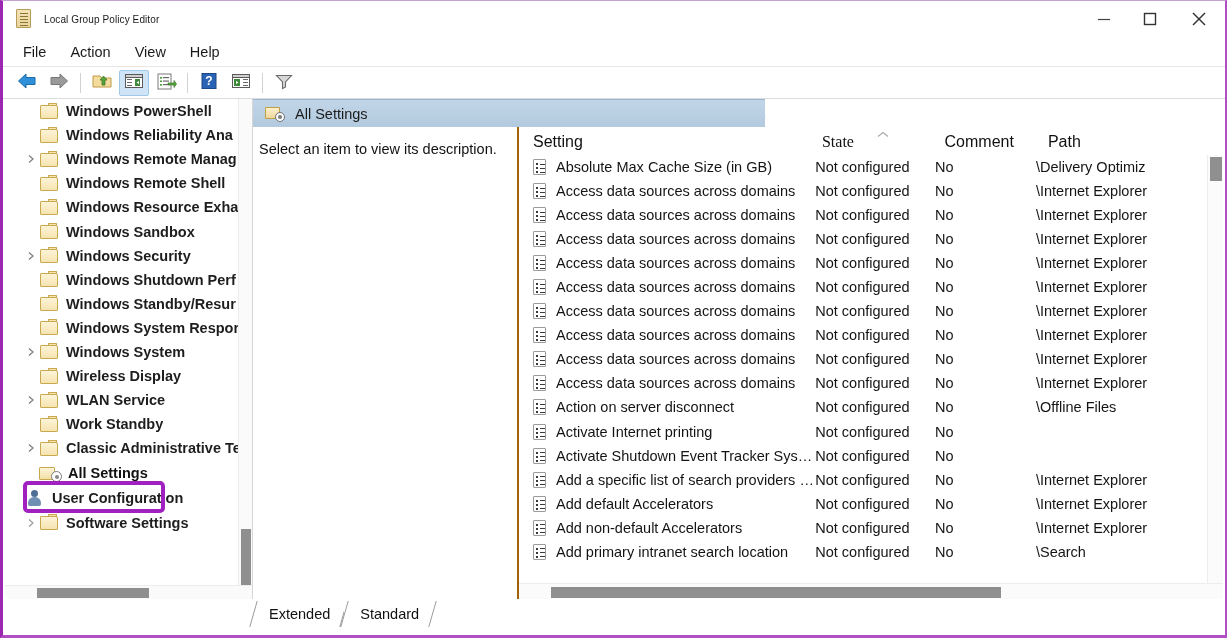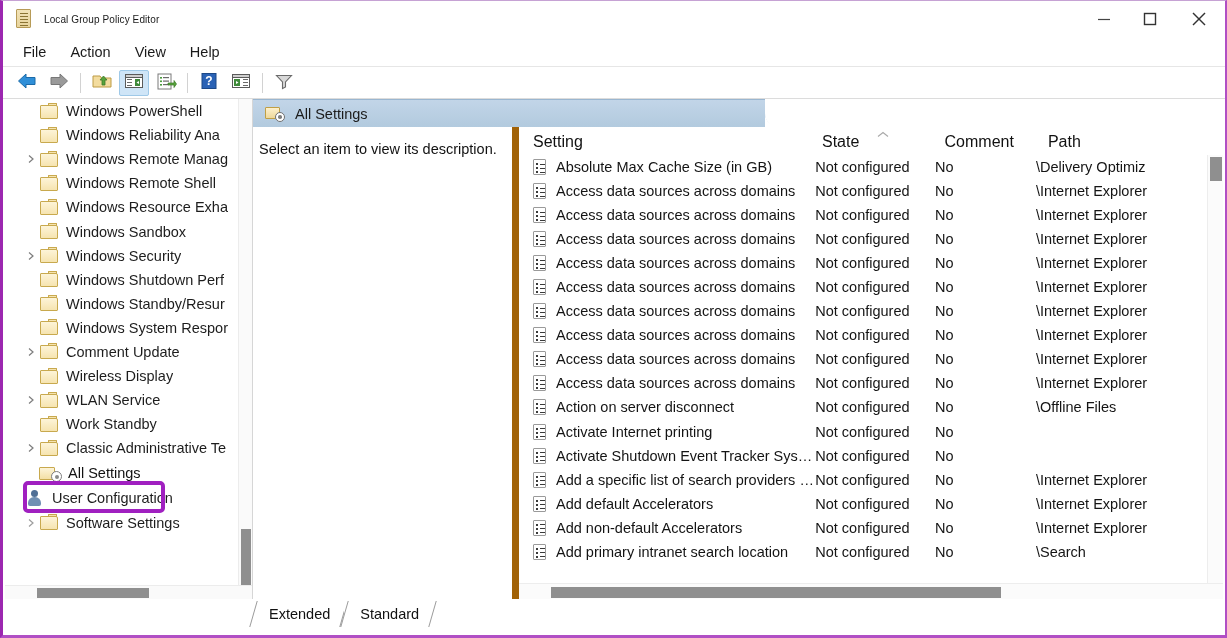--- a/index.html
+++ b/index.html
@@ -97,20 +97,21 @@
     display: flex;
   }
 
   
   #tree-pane {
     position: relative;
     width: 248px;
     background: #ffffff;
     border-right: 1px solid #d6d6d6;
     overflow: hidden;
+    font-weight: bold;
   }
   #tree-list {
     position: absolute; top: 0; left: 0; right: 14px; bottom: 14px;
     overflow: hidden;
   }
   .tree-row {
     height: 24.1px;
     display: flex; align-items: center;
     white-space: nowrap;
     cursor: default;
@@ -270,21 +271,21 @@
 
   #pane-body {
     position: absolute; top: 28px; left: 0; right: 0; bottom: 0;
     display: flex;
   }
 
   
   #desc-pane {
     width: 266px;
     background: #ffffff;
-    border-right: 7px solid #a16207;
+    border-right: 2px solid #a16207;
     position: relative;
   }
   #desc-text {
     position: absolute; top: 13px; left: 6px; right: 6px;
     font-size: 14.5px; color: #111; line-height: 1.35;
   }
 
   
   #list-pane {
     flex: 1; position: relative; background: #ffffff; overflow: hidden;
@@ -298,21 +299,21 @@
   .col-head {
     font-size: 16px; color: #111;
     padding-bottom: 4px;
     position: relative;
     cursor: default;
   }
   .col-head .sort-caret {
     position: absolute; top: -9px; left: 50%; transform: translateX(-50%);
   }
   .col-setting  { width: 344px; padding-left: 14px; }
-  .col-state    { width: 140px; }
+  .col-state    { width: 140px; font-family: Liberation Serif, serif; }
   .col-comment  { width: 118px; }
   .col-path     { width: 200px; }
 
   #list-rows {
     position: absolute; top: 28px; left: 0; right: 16px; bottom: 16px;
     overflow: hidden;
   }
   .list-row {
     height: 24.05px;
     display: flex; align-items: center;
@@ -636,21 +637,21 @@
         <div class="tree-row lvl1">
           <div class="tree-arrow">
             <svg width="8" height="10" viewBox="0 0 8 10">
                 <path d="M2 1.5 L6 5 L2 8.5" fill="none" stroke="#7d7d7d" stroke-width="1.2"></path>
               </svg>
           </div>
           <div class="tree-folder">
               <div class="f-tab"></div>
               <div class="f-body"></div>
             </div>
-          <div class="tree-label">Comment Update</div>
+          <div class="tree-label">Windows System</div>
         </div>
 
         <div class="tree-row lvl1">
           <div class="tree-arrow"></div>
           <div class="tree-folder">
               <div class="f-tab"></div>
               <div class="f-body"></div>
             </div>
           <div class="tree-label">Wireless Display</div>
         </div>

